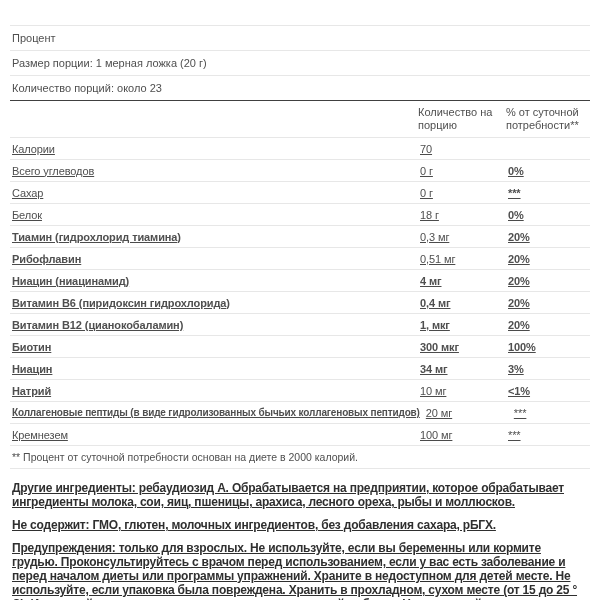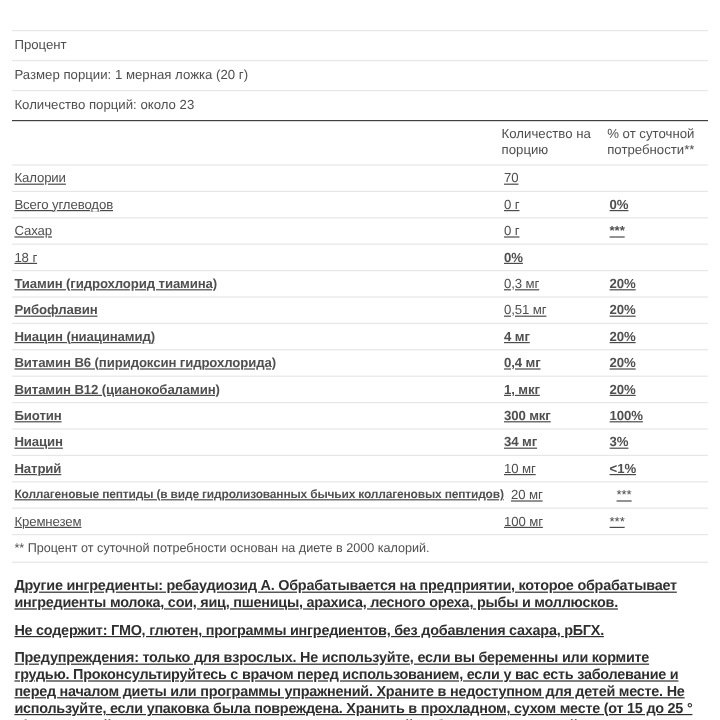--- a/index.html
+++ b/index.html
@@ -63,20 +63,21 @@
     <div class="cell-label">Всего углеводов</div>
     <div class="cell-amount">0 г</div>
     <div class="cell-dv bold">0%</div>
   </div>
   <div class="trow">
     <div class="cell-label">Сахар</div>
     <div class="cell-amount">0 г</div>
     <div class="cell-dv bold">***</div>
   </div>
   <div class="trow">
+    <div class="cell-label">Белок</div>
     <div class="cell-amount">18 г</div>
     <div class="cell-dv bold">0%</div>
   </div>
   <div class="trow">
     <div class="cell-label bold">Тиамин (гидрохлорид тиамина)</div>
     <div class="cell-amount">0,3 мг</div>
     <div class="cell-dv bold">20%</div>
   </div>
   <div class="trow">
     <div class="cell-label bold">Рибофлавин</div>
@@ -122,17 +123,17 @@
     <div class="cell-label">Кремнезем</div>
     <div class="cell-amount">100 мг</div>
     <div class="cell-dv">***</div>
   </div>
 
   <div class="footnote-row">** Процент от суточной потребности основан на диете в 2000 калорий.</div>
   <div class="table-end"></div>
 
   <div class="paragraphs">
     <p class="para">Другие ингредиенты: ребаудиозид А. Обрабатывается на предприятии, которое обрабатывает ингредиенты молока, сои, яиц, пшеницы, арахиса, лесного ореха, рыбы и моллюсков.</p>
-    <p class="para">Не содержит: ГМО, глютен, программы ингредиентов, без добавления сахара, рБГХ.</p>
+    <p class="para">Не содержит: ГМО, глютен, молочных ингредиентов, без добавления сахара, рБГХ.</p>
     <p class="para">Предупреждения: только для взрослых. Не используйте, если вы беременны или кормите грудью. Проконсультируйтесь с врачом перед использованием, если у вас есть заболевание и перед началом диеты или программы упражнений. Храните в недоступном для детей месте. Не используйте, если упаковка была повреждена. Хранить в прохладном, сухом месте (от 15 до 25 ° C). Используйте этот продукт только в качестве пищевой добавки. Не используйте для снижения веса.</p>
   </div>
 
 </div>
 
 </body></html>

